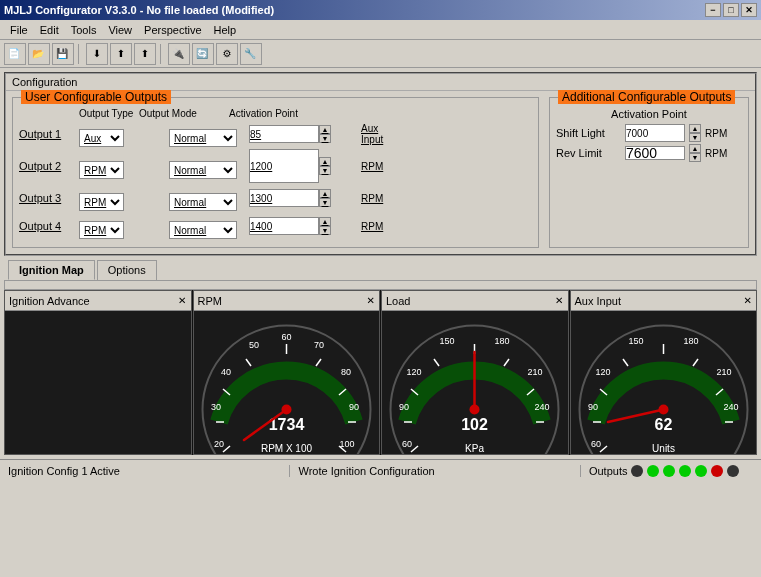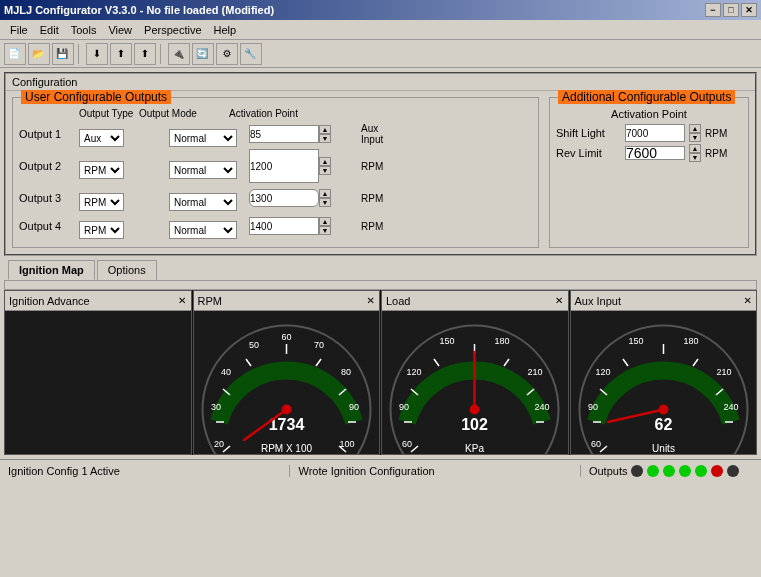--- a/index.html
+++ b/index.html
@@ -106,20 +106,21 @@
       font-size: 10px;
       margin-bottom: 2px;
       margin-top: 4px;
     }
     .output-row {
       display: grid;
       grid-template-columns: 60px 90px 80px 110px 40px;
       align-items: center;
       margin-bottom: 2px;
       font-size: 11px;
+      text-decoration: underline;
     }
     .output-label { font-size: 11px; }
 
     select, input[type="text"] {
       font-size: 10px;
       background: white;
       border: 1px solid #888;
       height: 18px;
     }
     .select-with-btn { display: flex; align-items: center; margin-top: 8px; }
@@ -336,21 +337,21 @@
             <select style="width:45px;font-size:10px;height:18px;">
               <option>RPM</option><option>Aux</option>
             </select>
           </div>
           <div class="select-with-btn">
             <select style="width:68px;font-size:10px;height:18px;">
               <option>Normal</option>
             </select>
           </div>
           <div class="spinner-input">
-            <input type="text" value="1300" style="width: 70px; height: 18px; font-size: 10px; border-radius: 6px;">
+            <input type="text" value="1300" style="width: 70px; height: 18px; font-size: 10px;">
             <div class="spin-btns">
               <button class="spin-btn">▲</button>
               <button class="spin-btn">▼</button>
             </div>
           </div>
           <span style="font-size:10px;margin-left:2px;">RPM</span>
         </div>
 
         <div class="output-row">
           <span class="output-label">Output 4</span>

